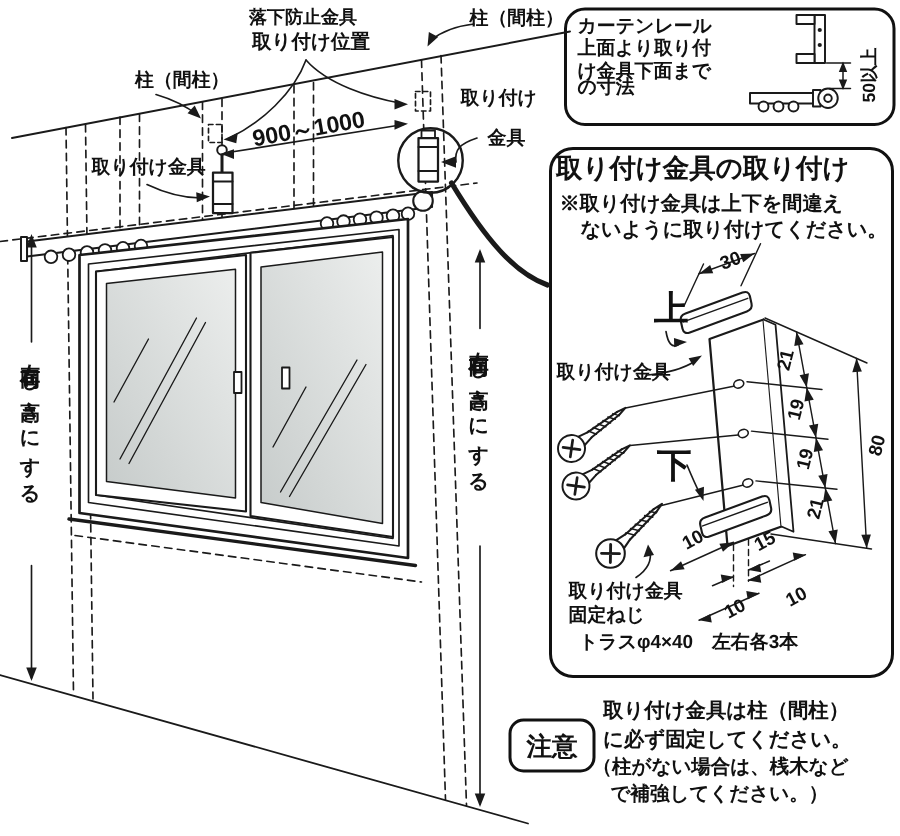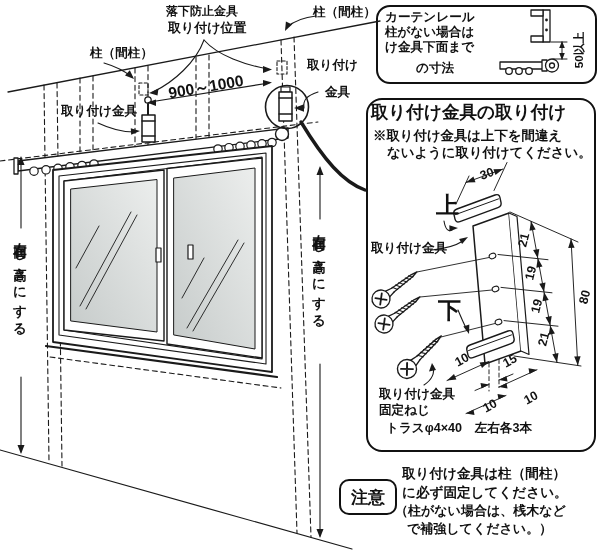--- a/index.html
+++ b/index.html
@@ -271,23 +271,23 @@
   <div class="lbl" style="left:90px; top:46px;">柱（間柱）</div>
   <div class="lbl" style="left:313px; top:5px;">柱（間柱）</div>
   <div class="lbl" style="left:61px; top:104px;">取り付け金具</div>
   <div class="lbl" style="left:307px; top:58px;">取り付け</div>
   <div class="lbl" style="left:307px; top:85px;margin-left:18px;">金具</div>
   <div class="lbl ctr" style="left:206px; top:87px; font-size:15.5px; transform:translate(-50%,-50%) rotate(-10deg);">900～1000</div>
   <div class="lbl vert" style="left:12px; top:231px;">左右同じ高さにする</div>
   <div class="lbl vert" style="left:311px; top:223px;">左右同じ高さにする</div>
 
   <div class="lbl b1line" style="left:385px; top:10px;">カーテンレール</div>
-  <div class="lbl b1line" style="left:385px; top:25px;">柱がない場合は</div>
+  <div class="lbl b1line" style="left:385px; top:25px;">上面より取り付</div>
   <div class="lbl b1line" style="left:385px; top:40px;">け金具下面まで</div>
-  <div class="lbl b1line" style="left:385px; top:61px;margin-left:31px;">の寸法</div>
+  <div class="lbl b1line" style="left:385px; top:51px;">の寸法</div>
   <div class="lbl ctr" style="left:580px; top:50px; font-size:11.8px; transform:translate(-50%,-50%) rotate(-90deg);">50以上</div>
 
   <div class="lbl title" style="left:366px; top:102px; width:205px; text-align:center;">取り付け金具の取り付け</div>
   <div class="lbl note" style="left:373px; top:128px;">※取り付け金具は上下を間違え</div>
   <div class="lbl note" style="left:387px; top:145px;">ないように取り付けてください。</div>
   <div class="lbl big" style="left:436px; top:192px;">上</div>
   <div class="lbl big" style="left:438px; top:297px;">下</div>
   <div class="lbl" style="left:371px; top:241px;">取り付け金具</div>
 
   <div class="lbl dim ctr" style="left:487px; top:174px; transform:translate(-50%,-50%) rotate(-20deg);">30</div>

